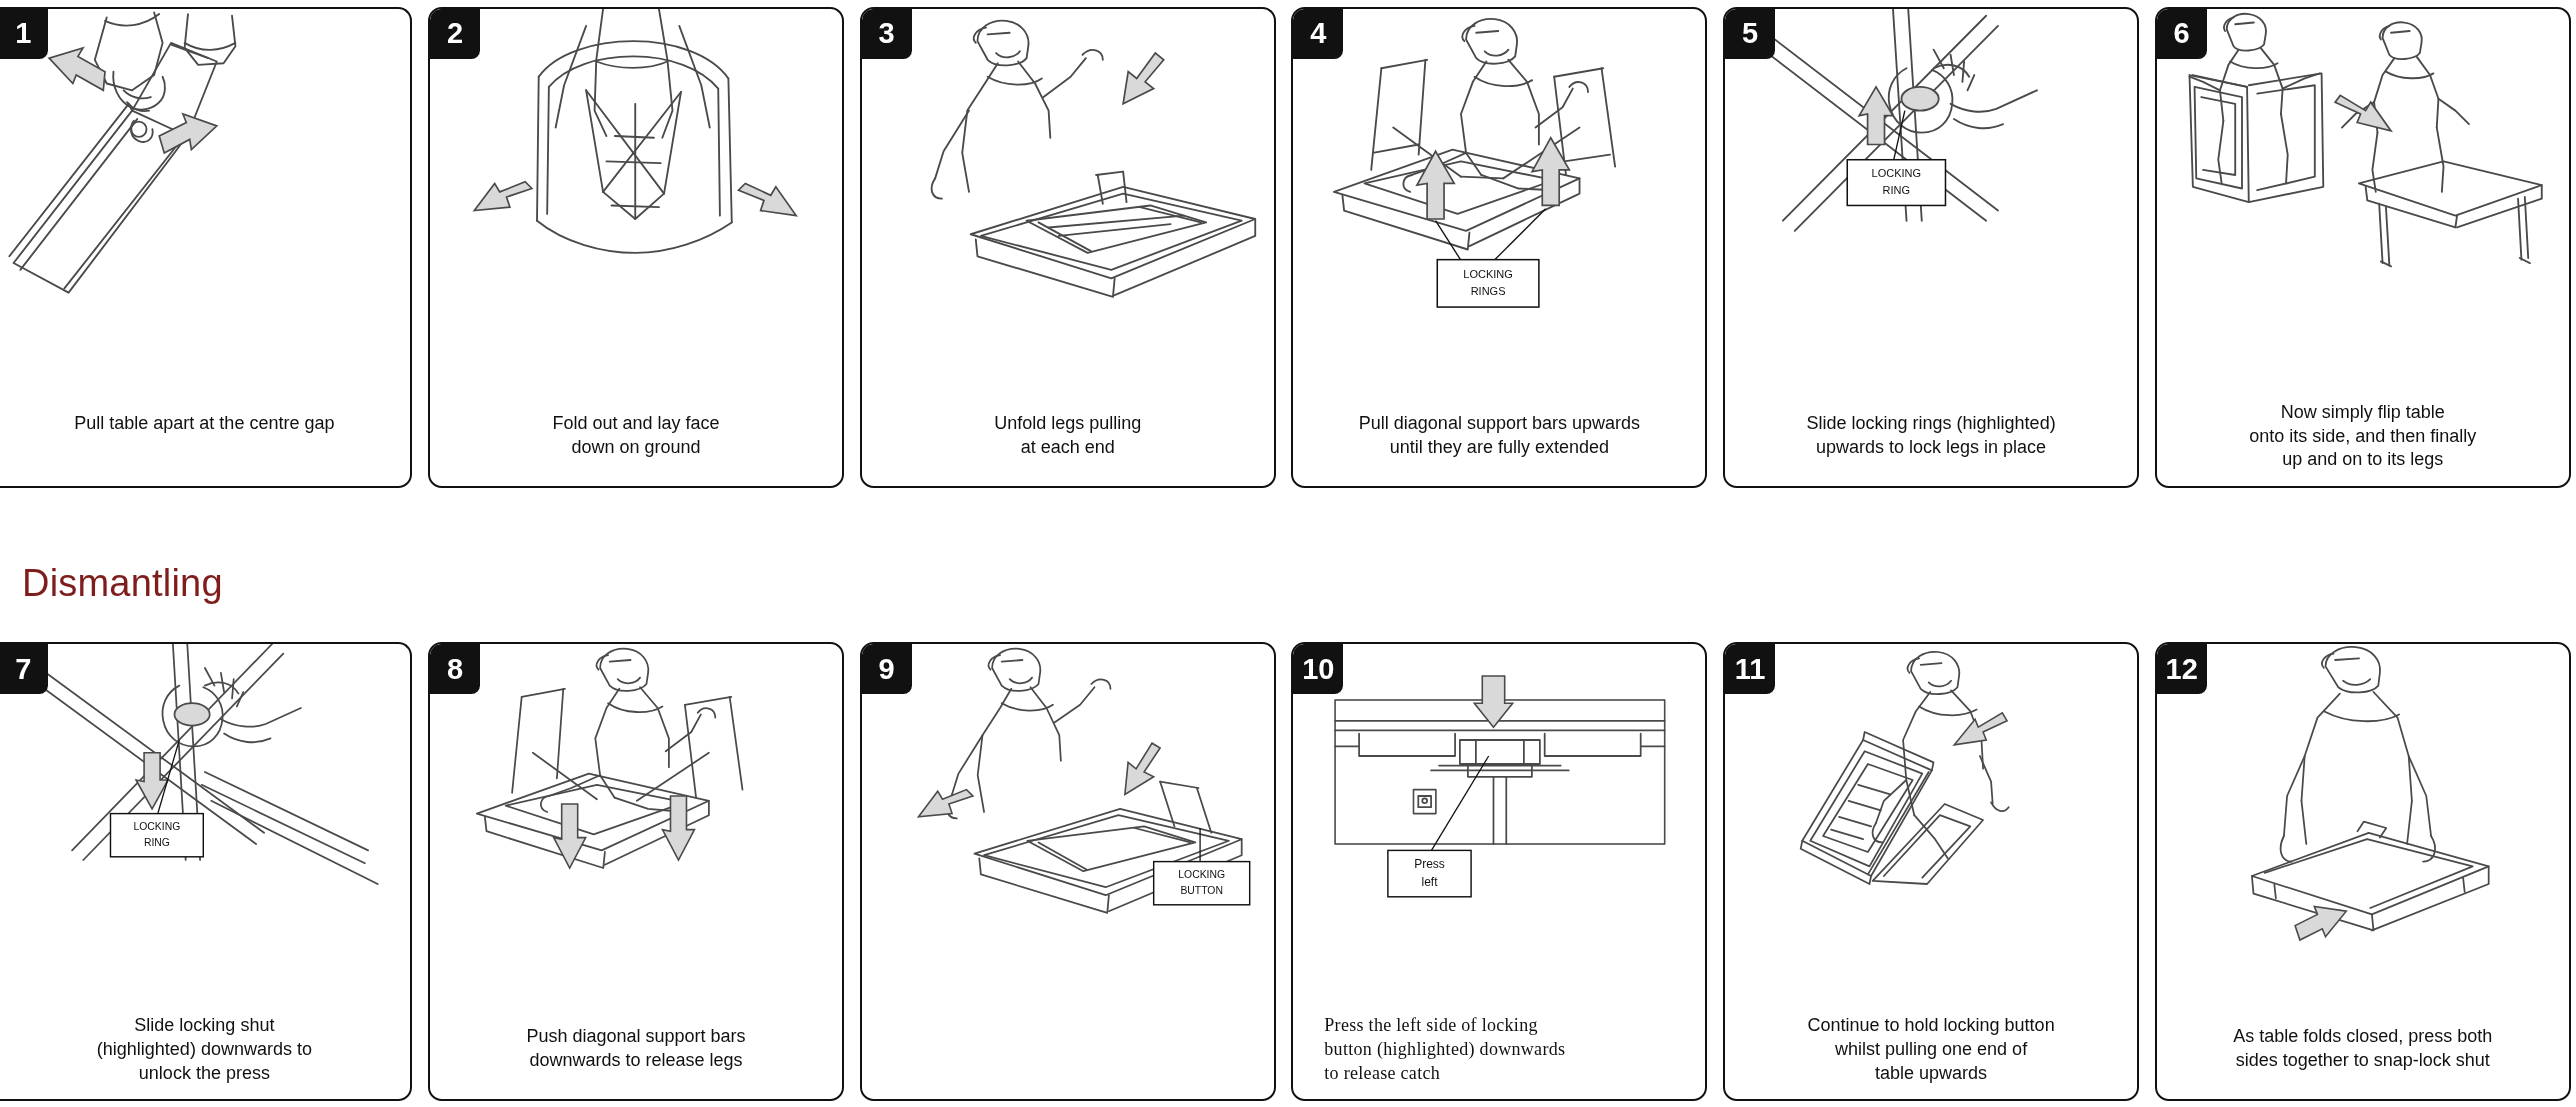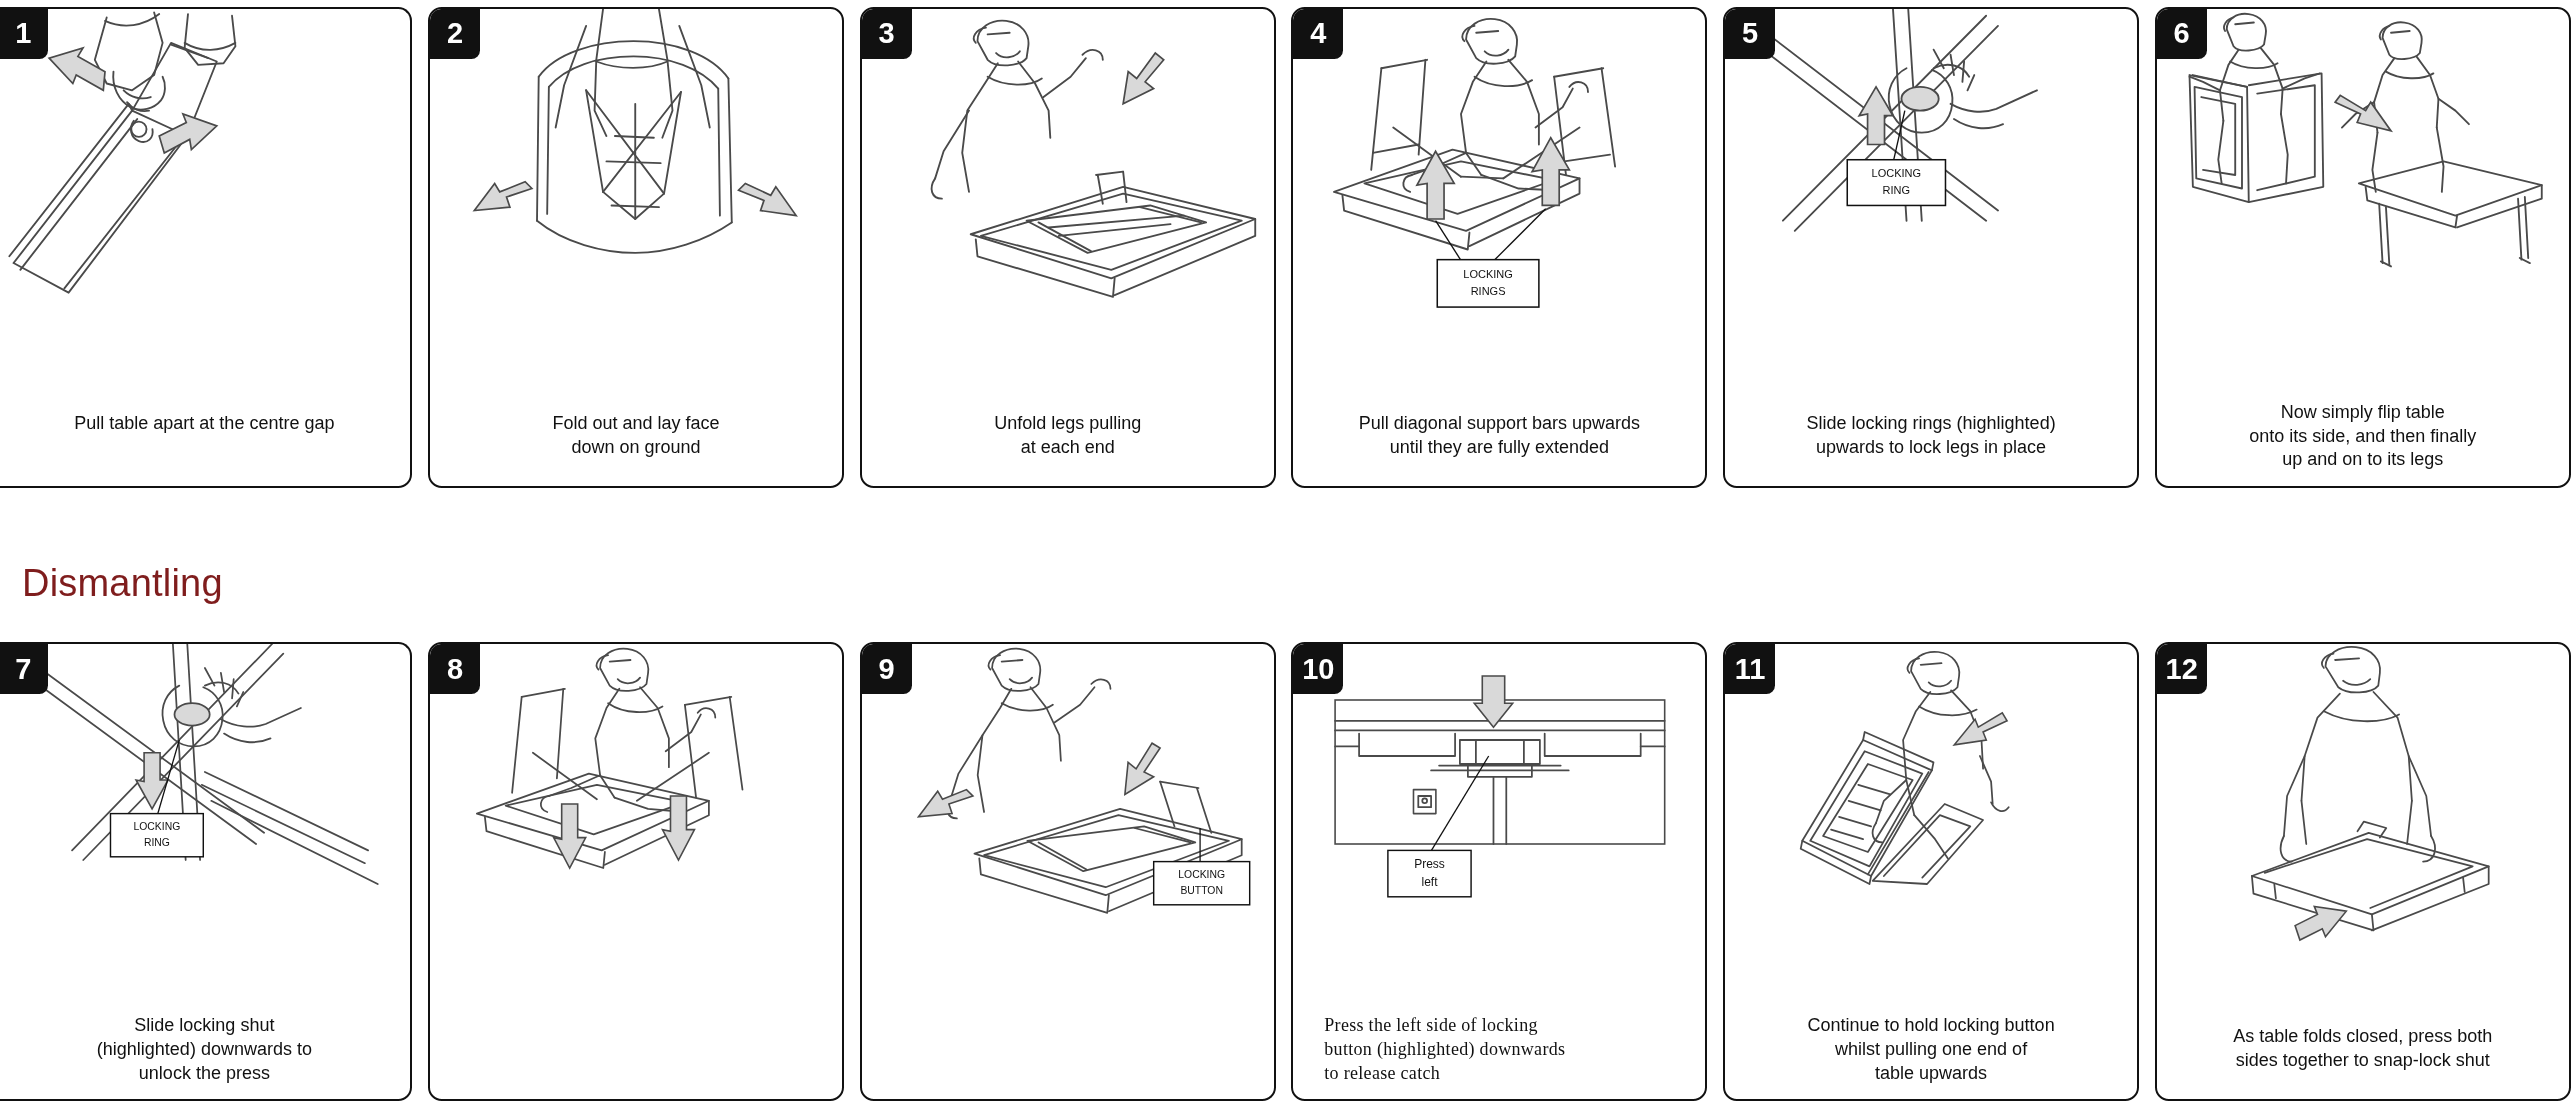--- a/index.html
+++ b/index.html
@@ -495,20 +495,24 @@
             <path d="M296 76 L354 66"></path>
             <path d="M106 136 L186 194"></path>
             <path d="M326 136 L236 196"></path>
           </g>
           <g fill="#d9d9d9" stroke="#4a4a4a" stroke-width="2">
             <path d="M142 200 L142 244 L132 242 L152 280 L172 242 L162 242 L162 200 Z"></path>
             <path d="M278 190 L278 234 L268 232 L288 270 L308 232 L298 232 L298 190 Z"></path>
           </g>
         </svg>
       </div>
+      <div class="caption">
+        <span>Push diagonal support bars</span>
+        <span>downwards to release legs</span>
+      </div>
     </div>
 
     <div class="panel">
       <div class="badge">9</div>
       <div class="art">
         <svg viewBox="0 0 470 470" preserveAspectRatio="xMidYMid meet">
           <g fill="none" stroke="#4a4a4a" stroke-width="2.2" stroke-linecap="round" stroke-linejoin="round">
 
             <path d="M140 30 C140 14 156 4 174 6 C192 8 202 22 200 36 L198 50 C190 60 162 62 152 52 Z"></path>
             <path d="M138 32 C132 26 138 16 150 14"></path>

